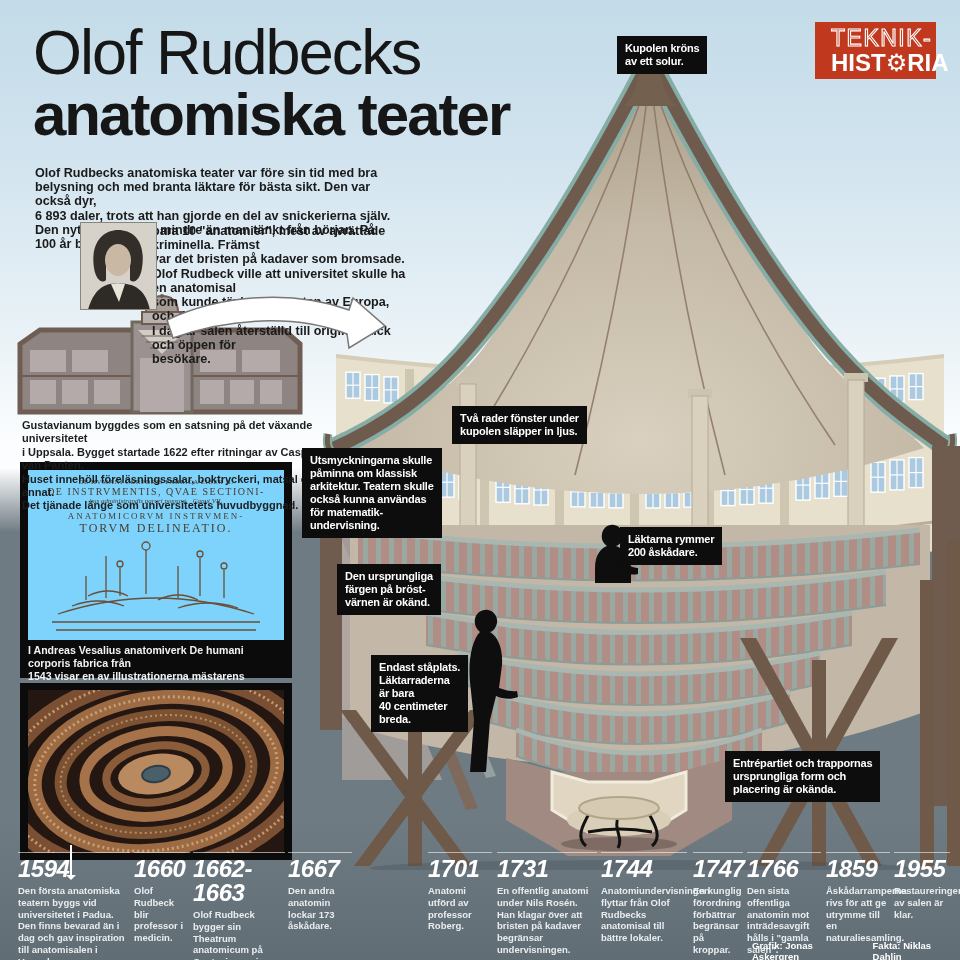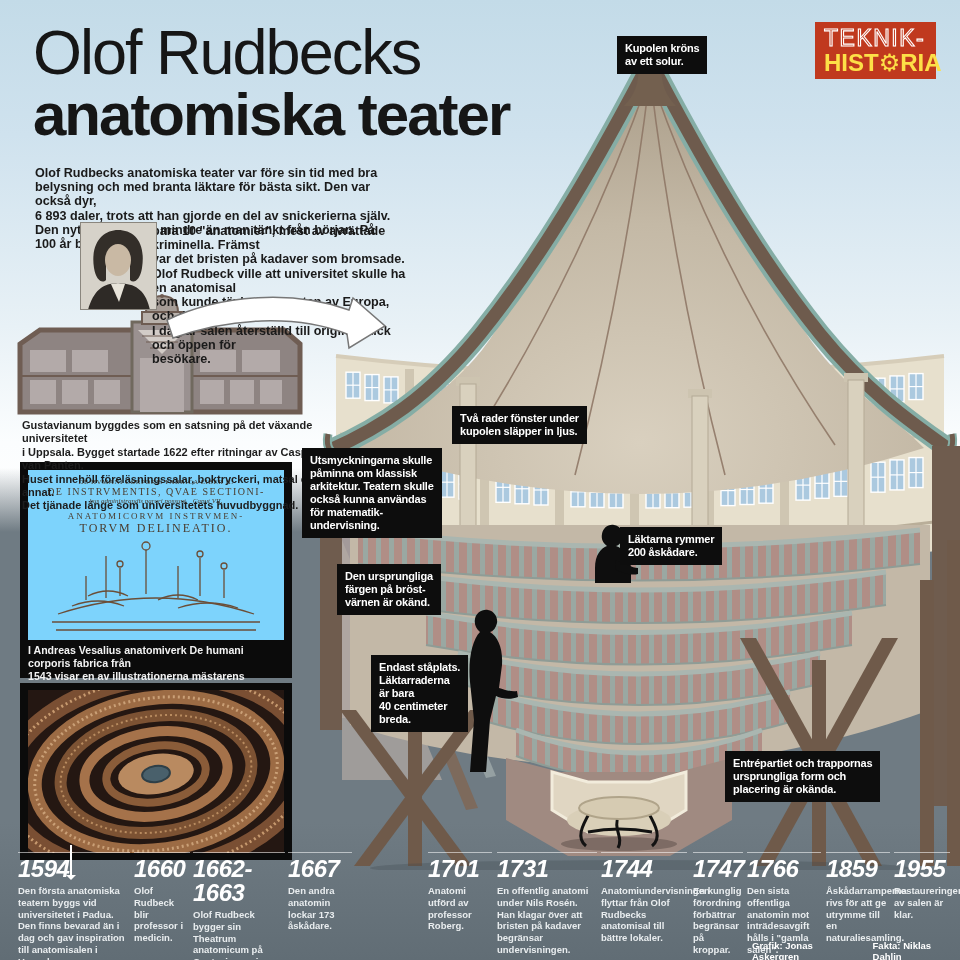--- a/index.html
+++ b/index.html
@@ -9,24 +9,24 @@
   .abs{position:absolute;}
   
   #grey-panel{left:0;top:468px;width:960px;height:492px;
     background:linear-gradient(180deg,rgba(111,123,131,0) 0%,#6f7b83 13%,#6f7b83 72%,#616d75 100%);z-index:1;}
   
   #title{left:33px;top:22px;z-index:30;color:#161616;line-height:.98;}
   #title .t1{font-size:63px;font-weight:400;letter-spacing:-2px;}
   #title .t2{font-size:60px;font-weight:800;letter-spacing:-2px;margin-top:2px;}
   
   #logo{left:815px;top:22px;width:121px;height:57px;background:#c0391e;z-index:40;
-    display:flex;flex-direction:column;justify-content:center;padding-left:9px;box-sizing:border-box;}
+    display:flex;flex-direction:column;justify-content:center;padding-left:16px;box-sizing:border-box;}
   #logo .l1{font-size:23px;font-weight:400;letter-spacing:1.5px;color:transparent;
     -webkit-text-stroke:1.1px #ffffff;line-height:1;}
-  #logo .l2{font-size:24px;font-weight:900;color:#fde047;line-height:1;margin-top:1px;letter-spacing:0px;}
+  #logo .l2{font-size:24px;font-weight:900;color:#ffffff;line-height:1;margin-top:1px;letter-spacing:0px;}
   #logo .gear{font-weight:400;}
   
   .intro{z-index:30;color:#1a1a1a;font-weight:700;font-size:12.6px;line-height:1.13;white-space:pre-line;}
   #intro1{left:35px;top:166px;width:360px;}
   #intro2{left:152px;top:224px;width:260px;}
   #intro1 .lead{font-weight:900;}
   #portrait{left:80px;top:222px;width:77px;height:88px;z-index:30;}
   
   .cap-dark{z-index:30;color:#1d1d1d;font-weight:700;font-size:11px;line-height:1.22;white-space:pre-line;}
   #gust-cap{left:22px;top:419px;width:300px;}

